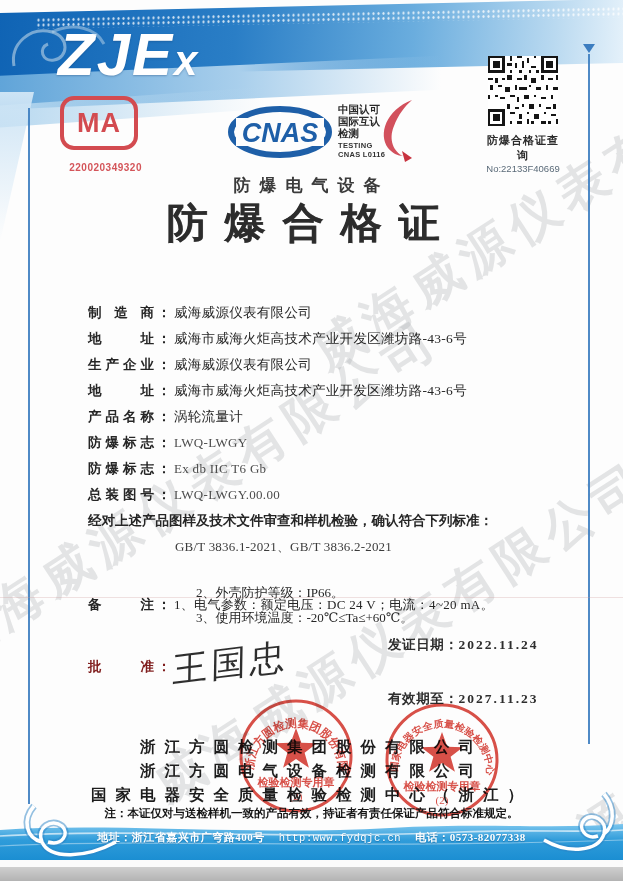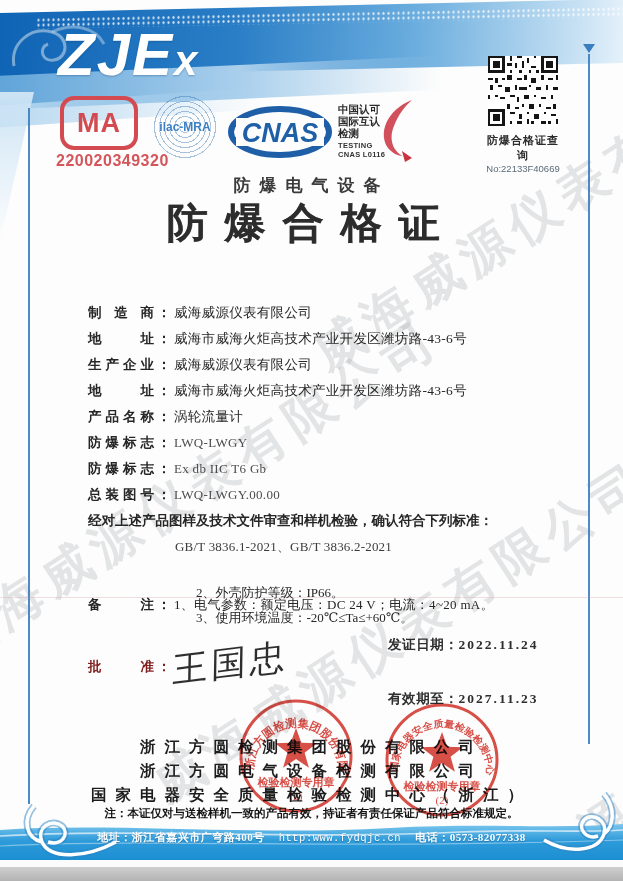--- a/index.html
+++ b/index.html
@@ -27,21 +27,21 @@
     font-style:italic;font-weight:800;color:#fff;letter-spacing:2px;
     text-shadow:0 1px 2px rgba(20,60,110,.35);}
   .brand .big{font-size:60px;}
   .brand .small{font-size:42px;}
 
   
   .cma{top:96px;left:56px;width:86px;text-align:right;}
   .cma-box{position:relative;margin:0 auto;width:70px;height:46px;border:4px solid #d34b50;
     border-radius:14px;display:flex;align-items:center;justify-content:center;}
   .cma-box span{font-family:"Liberation Sans",sans-serif;font-weight:800;font-size:27px;color:#d34b50;letter-spacing:1px;}
-  .cma-num{margin-top:2px;font-family:"Liberation Sans",sans-serif;font-size:16px;font-weight:700;color:#d4555a;letter-spacing:.5px;}
+  .cma-num{margin-top:12px;font-family:"Liberation Sans",sans-serif;font-size:10px;font-weight:700;color:#d4555a;letter-spacing:.5px;}
   .ilac{top:94px;left:152px;width:66px;height:66px;border-radius:50%;
     background:repeating-radial-gradient(circle at 50% 50%,rgba(60,120,180,.45) 0 1px,rgba(255,255,255,0) 1px 5px);
     display:flex;align-items:center;justify-content:center;}
   .ilac span{font-family:"Liberation Sans",sans-serif;font-size:12px;font-weight:700;color:#3c7ec2;
     text-shadow:0 0 2px #fff,0 0 2px #fff;}
   .cnas{top:106px;left:228px;width:104px;height:52px;}
   .cnas svg{position:absolute;top:0;left:0;}
   .cnas-txt{top:104px;left:338px;line-height:1.15;}
   .cnas-txt .zh{font-size:10.5px;color:#2a2a2a;font-weight:600;}
   .cnas-txt .en{font-family:"Liberation Sans",sans-serif;font-size:7.5px;font-weight:700;color:#333;letter-spacing:.3px;}
@@ -127,23 +127,20 @@
     <path d="M44,18 C66,8 88,14 96,30" fill="none" stroke="rgba(190,215,235,.5)" stroke-width="3"></path>
   </svg>
 
   <div class="abs cma">
     <div class="cma-box">
       <span>MA</span>
     </div>
     <div class="cma-num">220020349320</div>
   </div>
 
-  <div class="abs ilac">
-    <span>ilac-MRA</span>
-  </div>
 
   <div class="abs cnas">
     <svg width="104" height="52" viewBox="0 0 104 52">
       <ellipse cx="52" cy="26" rx="49" ry="23" fill="none" stroke="#1e5fa8" stroke-width="6"></ellipse>
       <rect x="8" y="12" width="88" height="28" fill="#fdfdfd"></rect>
       <text x="52" y="36" text-anchor="middle" font-family="Liberation Sans,sans-serif" font-size="27" font-weight="800" font-style="italic" fill="#1e5fa8">CNAS</text>
     </svg>
   </div>
   <div class="abs cnas-txt">
     <div class="zh">中国认可</div>

